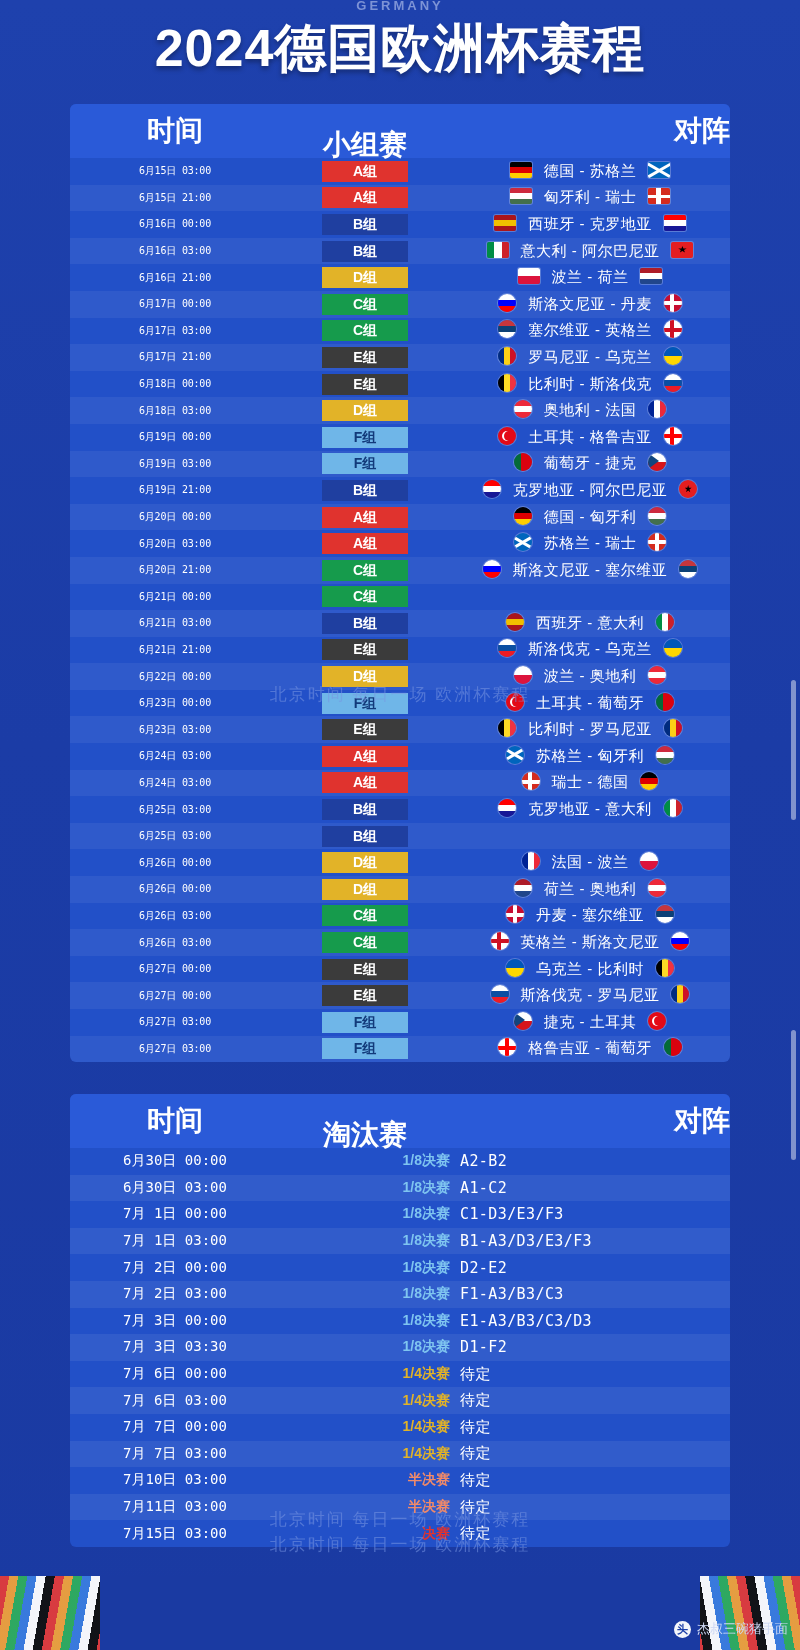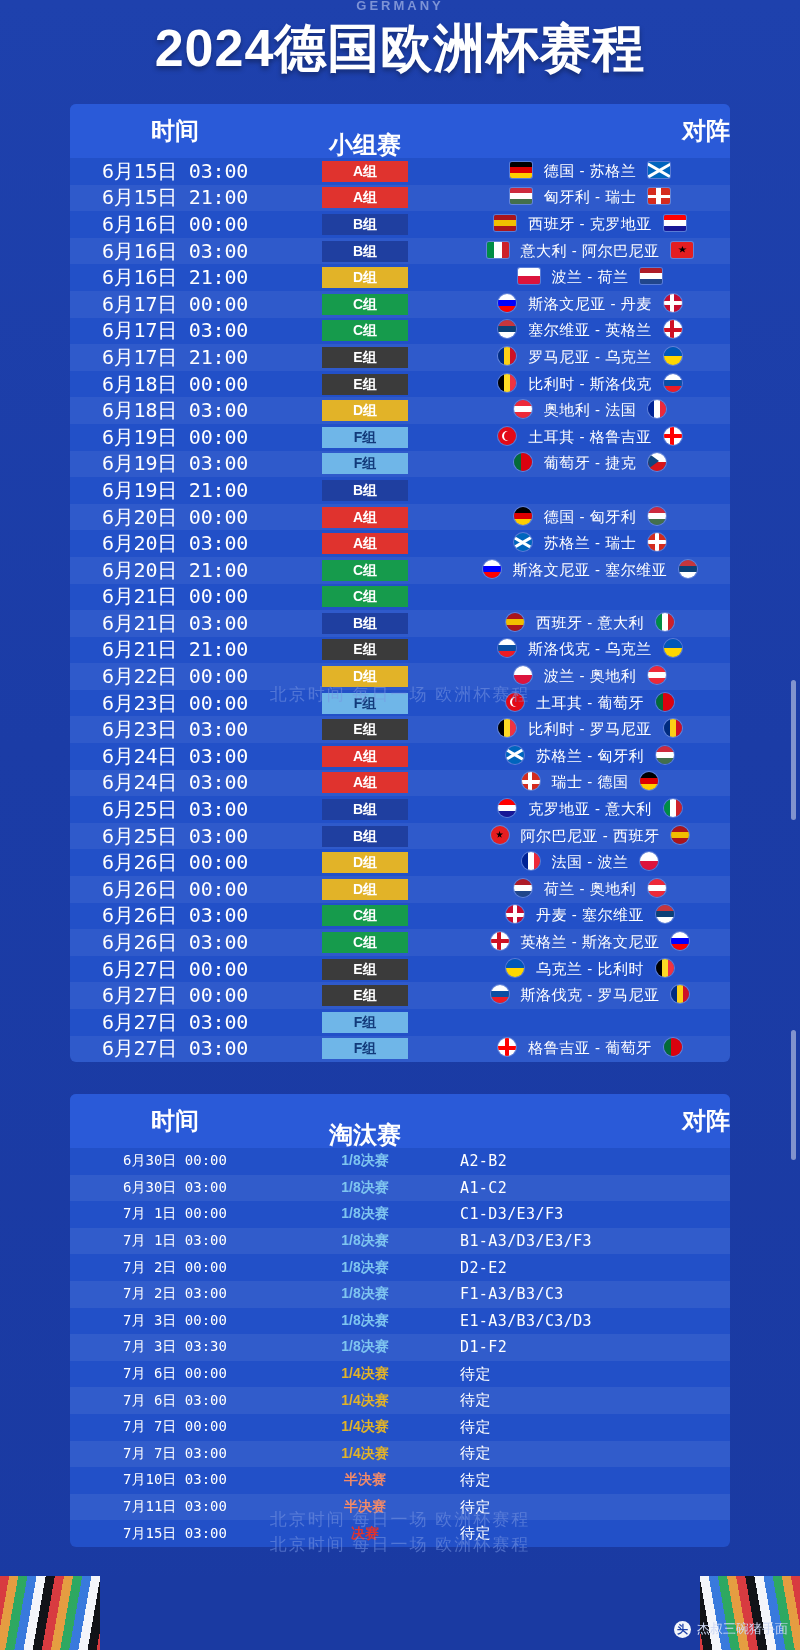--- a/index.html
+++ b/index.html
@@ -43,40 +43,40 @@
   }
   #group-card { top: 104px; }
   #ko-card { top: 1094px; }
 
   .hdr {
     display: flex;
     align-items: center;
     height: 54px;
     background: #2a5ad8;
     color: #ffffff;
-    font-size: 24px;
+    font-size: 28px;
     font-weight: bold;
   }
   .hdr .c1 { width: 210px; text-align: center; }
   .hdr .c2 { width: 170px; text-align: center; margin-top: 28px; }
   .hdr .c3 { flex: 1; text-align: right; }
 
   .row {
     display: flex;
     align-items: center;
     height: 26.6px;
     font-size: 15px;
     color: #ffffff;
   }
   .row.alt { background: rgba(255,255,255,0.06); }
   .row .time {
     width: 210px;
     text-align: center;
     font-family: "DejaVu Sans Mono", monospace;
-    font-size: 20px;
+    font-size: 10px;
     letter-spacing: -0.2px;
     white-space: nowrap;
   }
   .row .grp {
     width: 170px;
     display: flex; justify-content: center; align-items: center;
   }
   .grp-badge {
     display: inline-block;
     min-width: 86px;
@@ -116,21 +116,21 @@
     color: #ffffff;
   }
   .krow.alt { background: rgba(255,255,255,0.07); }
   .krow .time {
     width: 210px; text-align: center;
     font-family: "DejaVu Sans Mono", monospace;
     font-size: 14px;
     white-space: nowrap;
   }
   .krow .stage {
-    width: 170px; text-align: center;
+    width: 170px; text-align: right;
     font-size: 14px; font-weight: bold;
   }
   .krow .pair {
     flex: 1;
     font-size: 15px;
     padding-left: 10px;
     letter-spacing: 0.4px;
     font-family: "DejaVu Sans Mono", monospace;
   }
   .watermark {
@@ -336,20 +336,25 @@
             <span class="left-flag"><span class="flag circle" style="position:relative;background:linear-gradient(90deg, #046a38 0 40%, #da020e 40% 100%)"></span></span>
             <span class="names">葡萄牙 - 捷克</span>
             <span class="right-flag"><span class="flag circle" style="position:relative;background:linear-gradient(180deg, #ffffff 0 50%, #d7141a 50% 100%)"><span style="position:absolute;left:0;top:0;width:0;height:0;border-top:8px solid transparent;border-bottom:8px solid transparent;border-left:11px solid #11457e"></span></span></span>
           </div>
         </div>
         <div class="row">
           <div class="time">6月19日 21:00</div>
           <div class="grp">
             <span class="grp-badge" style="background:#1f3fa0;">B组</span>
           </div>
+          <div class="match">
+            <span class="left-flag"><span class="flag circle" style="position:relative;background:linear-gradient(180deg, #ff0000 0 33.3%, #ffffff 33.3% 66.6%, #171796 66.6% 100%)"></span></span>
+            <span class="names">克罗地亚 - 阿尔巴尼亚</span>
+            <span class="right-flag"><span class="flag circle" style="position:relative;background:#e41e20"><span style="position:absolute;left:30%;top:28%;width:40%;height:44%;background:#000000;clip-path:polygon(50% 0,61% 35%,98% 35%,68% 57%,79% 91%,50% 70%,21% 91%,32% 57%,2% 35%,39% 35%)"></span></span></span>
+          </div>
         </div>
         <div class="row alt">
           <div class="time">6月20日 00:00</div>
           <div class="grp">
             <span class="grp-badge" style="background:#e0332e;">A组</span>
           </div>
           <div class="match">
             <span class="left-flag"><span class="flag circle" style="position:relative;background:linear-gradient(180deg, #000000 0 33.3%, #dd0000 33.3% 66.6%, #ffce00 66.6% 100%)"></span></span>
             <span class="names">德国 - 匈牙利</span>
             <span class="right-flag"><span class="flag circle" style="position:relative;background:linear-gradient(180deg, #cd2a3e 0 33.3%, #ffffff 33.3% 66.6%, #436f4d 66.6% 100%)"></span></span>
@@ -474,25 +479,20 @@
             <span class="left-flag"><span class="flag circle" style="position:relative;background:linear-gradient(180deg, #ff0000 0 33.3%, #ffffff 33.3% 66.6%, #171796 66.6% 100%)"></span></span>
             <span class="names">克罗地亚 - 意大利</span>
             <span class="right-flag"><span class="flag circle" style="position:relative;background:linear-gradient(90deg, #008c45 0 33.3%, #ffffff 33.3% 66.6%, #cd212a 66.6% 100%)"></span></span>
           </div>
         </div>
         <div class="row alt">
           <div class="time">6月25日 03:00</div>
           <div class="grp">
             <span class="grp-badge" style="background:#1f3fa0;">B组</span>
           </div>
-          <div class="match">
-            <span class="left-flag"><span class="flag circle" style="position:relative;background:#e41e20"><span style="position:absolute;left:30%;top:28%;width:40%;height:44%;background:#000000;clip-path:polygon(50% 0,61% 35%,98% 35%,68% 57%,79% 91%,50% 70%,21% 91%,32% 57%,2% 35%,39% 35%)"></span></span></span>
-            <span class="names">阿尔巴尼亚 - 西班牙</span>
-            <span class="right-flag"><span class="flag circle" style="position:relative;background:linear-gradient(180deg, #aa151b 0 33.3%, #f1bf00 33.3% 66.6%, #aa151b 66.6% 100%)"></span></span>
-          </div>
         </div>
         <div class="row">
           <div class="time">6月26日 00:00</div>
           <div class="grp">
             <span class="grp-badge" style="background:#e2b328;">D组</span>
           </div>
           <div class="match">
             <span class="left-flag"><span class="flag circle" style="position:relative;background:linear-gradient(90deg, #002395 0 33.3%, #ffffff 33.3% 66.6%, #ed2939 66.6% 100%)"></span></span>
             <span class="names">法国 - 波兰</span>
             <span class="right-flag"><span class="flag circle" style="position:relative;background:linear-gradient(180deg, #ffffff 0 50%, #dc143c 50% 100%)"></span></span>
@@ -552,20 +552,26 @@
           <div class="match">
             <span class="left-flag"><span class="flag circle" style="position:relative;background:linear-gradient(180deg, #ffffff 0 33.3%, #0b4ea2 33.3% 66.6%, #ee1c25 66.6% 100%)"></span></span>
             <span class="names">斯洛伐克 - 罗马尼亚</span>
             <span class="right-flag"><span class="flag circle" style="position:relative;background:linear-gradient(90deg, #002b7f 0 33.3%, #fcd116 33.3% 66.6%, #ce1126 66.6% 100%)"></span></span>
           </div>
         </div>
         <div class="row">
           <div class="time">6月27日 03:00</div>
           <div class="grp">
             <span class="grp-badge" style="background:#6fb6e8;color:#123a7a;">F组</span>
+          </div>
+          <div class="match">
+            <span class="left-flag"><span class="flag circle" style="position:relative;background:linear-gradient(180deg, #ffffff 0 50%, #d7141a 50% 100%)"><span style="position:absolute;left:0;top:0;width:0;height:0;border-top:8px solid transparent;border-bottom:8px solid transparent;border-left:11px solid #11457e"></span></span></span>
+            <span class="names">捷克 - 土耳其</span>
+            <span class="right-flag"><span class="flag circle" style="position:relative;background:#e30a17"><span style="position:absolute;left:22%;top:22%;width:56%;height:56%;border-radius:50%;background:#ffffff"></span>
+             <span style="position:absolute;left:34%;top:22%;width:52%;height:56%;border-radius:50%;background:#e30a17"></span></span></span>
           </div>
         </div>
         <div class="row alt">
           <div class="time">6月27日 03:00</div>
           <div class="grp">
             <span class="grp-badge" style="background:#6fb6e8;color:#123a7a;">F组</span>
           </div>
           <div class="match">
             <span class="left-flag"><span class="flag circle" style="position:relative;background:#ffffff"><span style="position:absolute;left:0;top:40%;width:100%;height:22%;background:#ff0000"></span>
              <span style="position:absolute;left:36%;top:0;width:22%;height:100%;background:#ff0000"></span></span></span>

